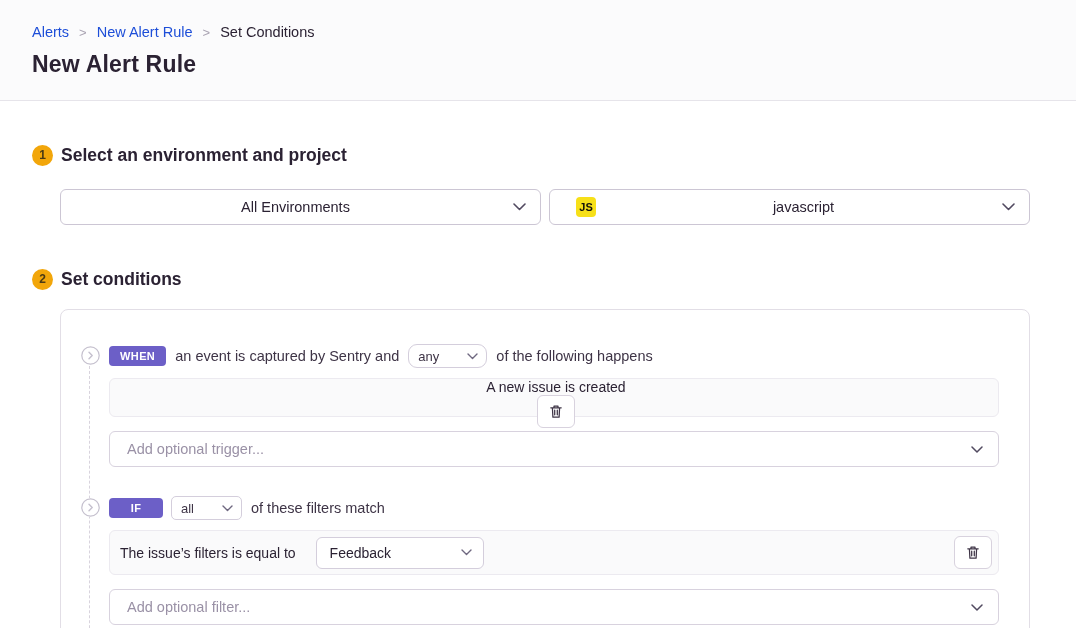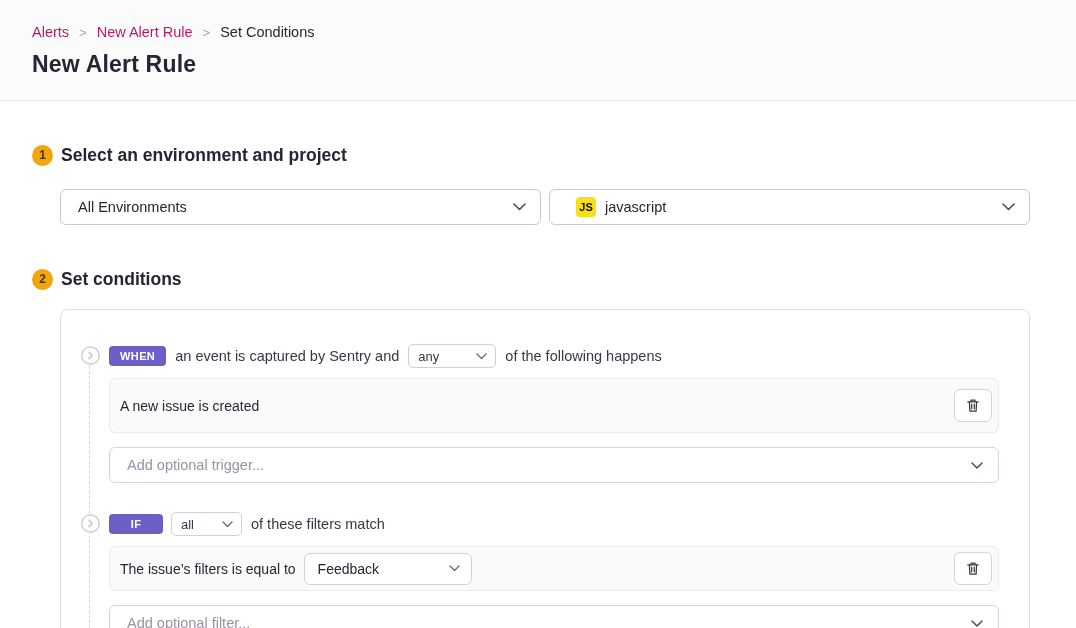--- a/index.html
+++ b/index.html
@@ -10,37 +10,37 @@
     font-family:"Liberation Sans","DejaVu Sans",sans-serif;
   }
 
   
   .page-header {
     height:101px; background:#fbfbfc; border-bottom:1px solid #e6e4ea;
     padding:24px 32px 0;
   }
   .breadcrumb { display:flex; align-items:center; font-size:14.5px; color:#80798a; }
   .crumb { cursor:default; }
-  .crumb.link { color:#be185d; }
+  .crumb.link { color:#1d4ed8; }
   .crumb.current { color:#2b2233; }
   .crumb-sep { margin:0 10px; color:#a9a3b2; font-size:13px; }
   .page-title { margin-top:11px; font-size:23px; font-weight:700; color:#2b2233; letter-spacing:.2px; }
 
   
   .main { padding:0 46px 0 32px; }
 
   .section-heading { display:flex; align-items:center; margin-top:42px; height:24px; }
   .step-badge {
     width:21px; height:21px; border-radius:50%; background:#f2a60a;
     color:#4a3a14; font-size:12px; font-weight:700;
     display:flex; align-items:center; justify-content:center; flex:none;
   }
   .section-title { margin-left:8px; font-size:17.5px; font-weight:700; color:#2b2233; }
 
-  .select-row { display:flex; gap:8px; margin:22px 0 0 28px; }
+  .select-row { display:flex; gap:8px; margin:22px 0 0 28px;text-align:center; }
   .big-select {
     flex:1; height:36px; background:#fff; border:1px solid #ccc6d4; border-radius:6px;
     display:flex; align-items:center; padding:0 14px 0 17px; font-size:14.5px; color:#2b2233;
     cursor:pointer;
   }
   .big-select .grow { flex:1; }
   .platform-badge {
     width:20px; height:20px; border-radius:4px; background:#f7e018; color:#15120a;
     font-size:11px; font-weight:700; display:flex; align-items:center; justify-content:center;
     margin-right:9px; flex:none;margin-left:9px;
@@ -66,35 +66,35 @@
   .logic-badge {
     background:#6c5fc7; color:#fff; font-size:11px; font-weight:700; letter-spacing:.4px;
     border-radius:4px; padding:4px 11px; min-width:54px; text-align:center; flex:none;
   }
   .step-header .txt { margin:4px 9px; white-space:nowrap; }
   .mini-select {
     height:24px; border:1px solid #d4cedc; border-radius:5px; background:#fff;
     display:inline-flex; align-items:center; justify-content:space-between;
     padding:0 8px 0 9px; font-size:13px; color:#3e3446; cursor:pointer; flex:none;
   }
-  .mini-select.w-any { width:88px; }
+  .mini-select.w-any { width:79px;border-radius:9px; }
   .mini-select.w-all { width:71px; }
 
   .item-row {
     margin-top:10px; background:#fafafb; border:1px solid #eceaf0; border-radius:6px;
     display:flex; align-items:center; padding:0 6px 0 10px;
   }
-  .item-row.simple { height:55px; }
+  .item-row.simple { height:39px;flex-direction:column; }
   .item-row.with-select { height:45px; }
   .item-row .label { font-size:14px; color:#2b2233; }
   .item-row .spacer { flex:1; }
   .inline-select {
     height:32px; width:168px; background:#fff; border:1px solid #d4cedc; border-radius:6px;
     display:flex; align-items:center; justify-content:space-between;
-    padding:0 11px 0 13px; margin-left:8px; font-size:14px; color:#2b2233; cursor:pointer;
+    padding:0 11px 0 13px; margin-left:20px; font-size:14px; color:#2b2233; cursor:pointer;
   }
   .trash-btn {
     width:38px; height:33px; background:#fff; border:1px solid #d8d2de; border-radius:6px;
     display:flex; align-items:center; justify-content:center; cursor:pointer; flex:none;
   }
 
   .add-row {
     margin-top:14px; height:36px; background:#fff; border:1px solid #d8d2de; border-radius:6px;
     display:flex; align-items:center; justify-content:space-between;
     padding:0 15px 0 17px; cursor:pointer;

